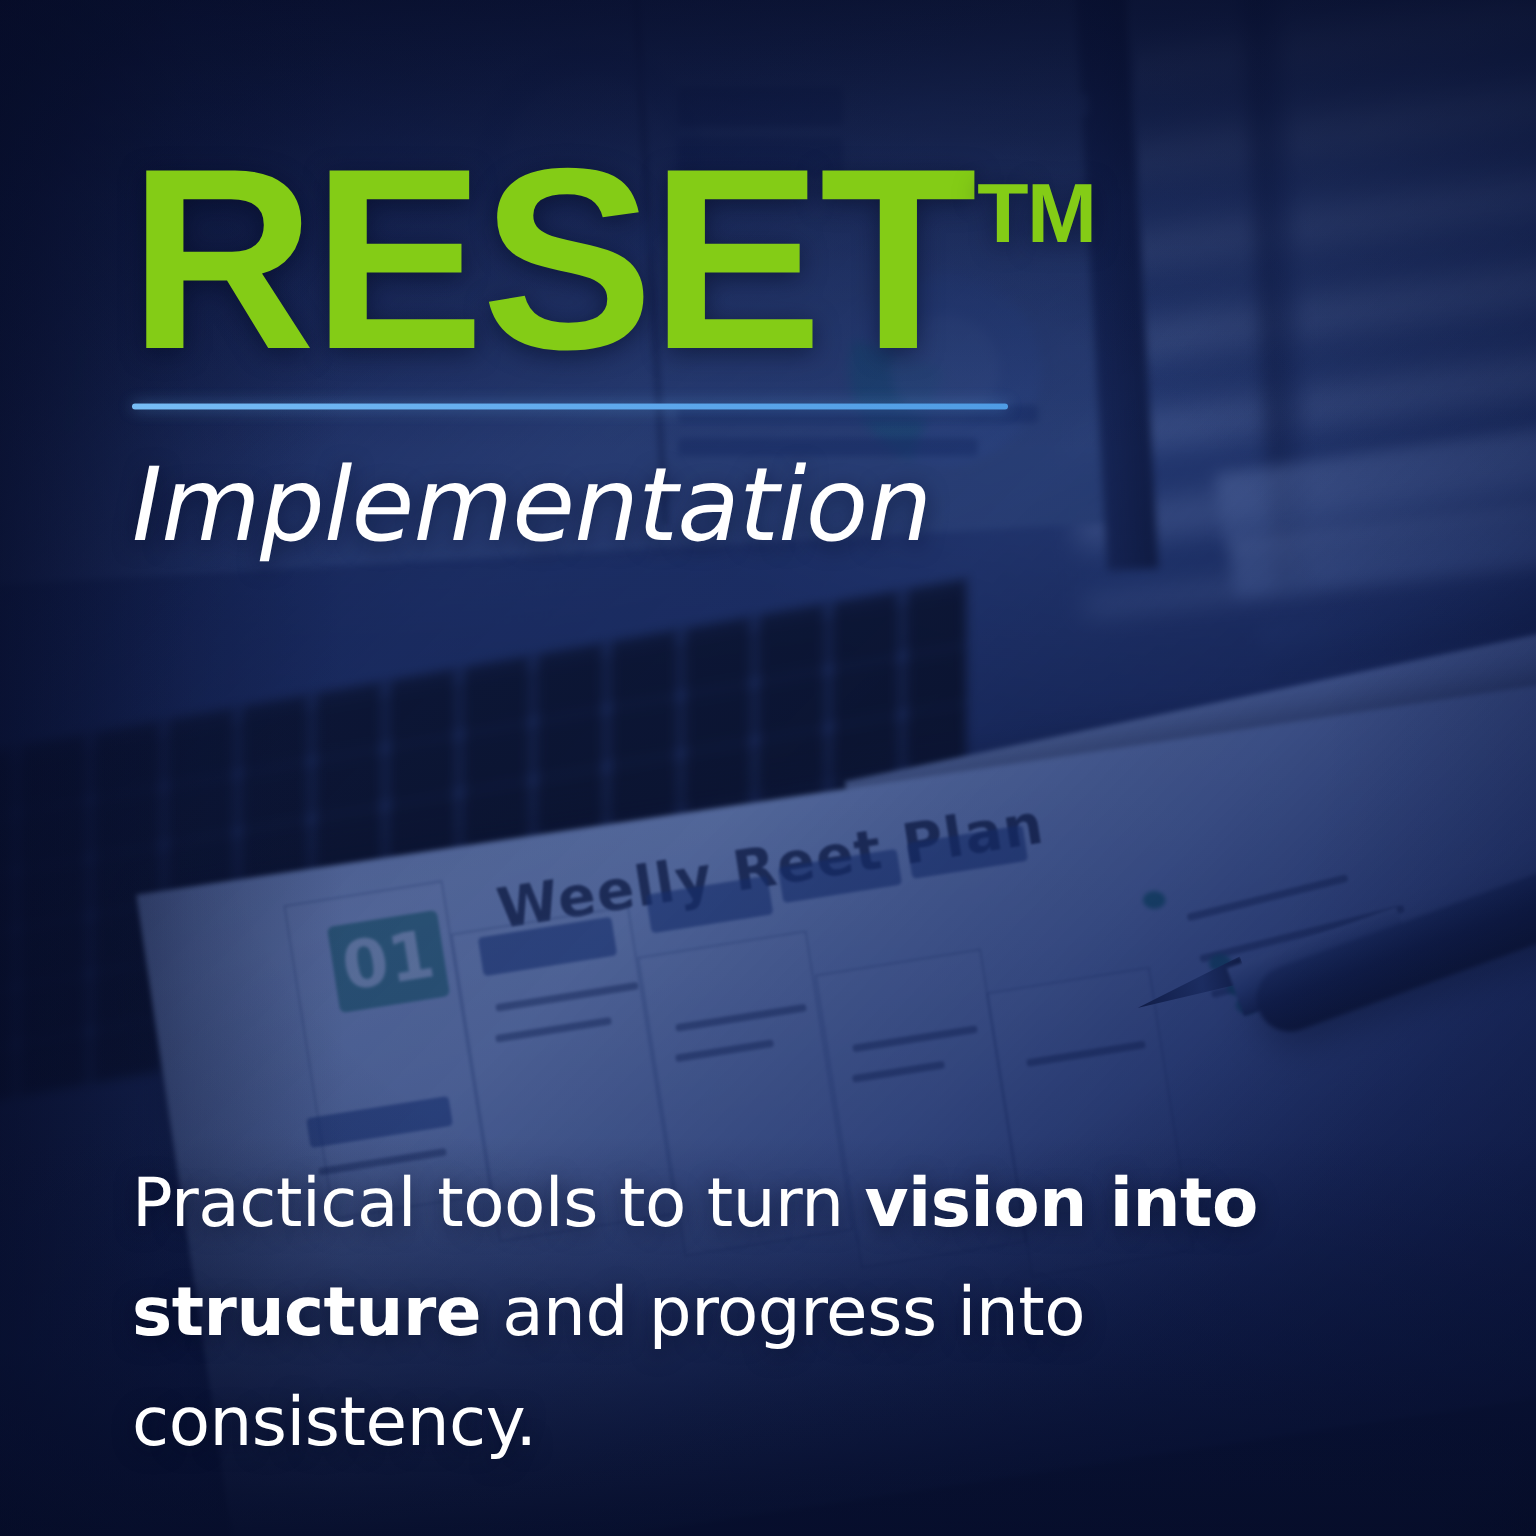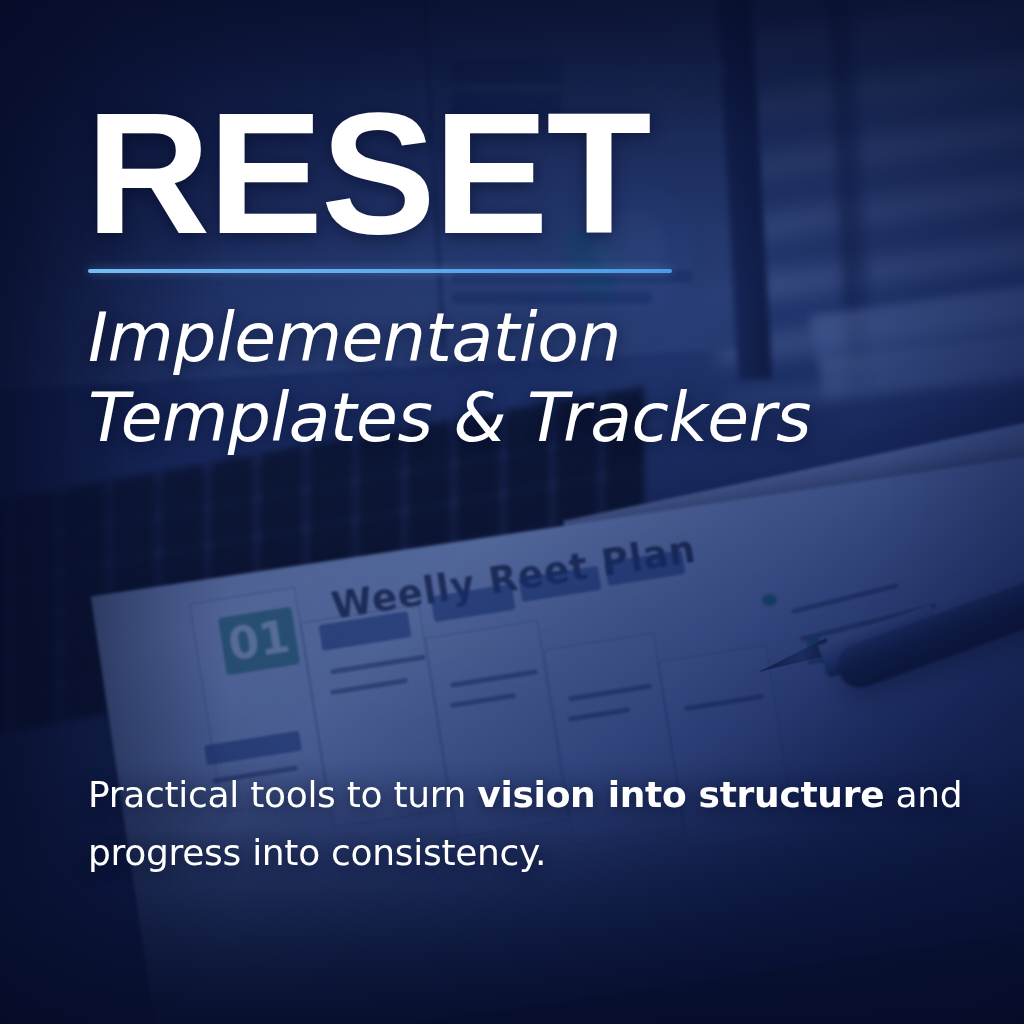--- a/index.html
+++ b/index.html
@@ -305,21 +305,21 @@
   .content {
     position: absolute;
     inset: 0;
   }
   .wordmark {
     position: absolute;
     left: 86px;
     top: 100px;
     display: flex;
     align-items: flex-start;
-    color: #ffffff;
+    color: #84cc16;
     text-shadow: 0 3px 16px rgba(4,10,34,0.55);
   }
   .wordmark-text {
     font-family: "Liberation Sans", sans-serif;
     font-size: 172px;
     font-weight: 700;
     line-height: 0.86;
     letter-spacing: -2px;
   }
   .wordmark-tm {
@@ -355,21 +355,21 @@
     font-style: italic;
   }
   .tagline {
     position: absolute;
     left: 88px;
     top: 766px;
     width: 900px;
     color: #ffffff;
     font-family: "DejaVu Sans", sans-serif;
     font-weight: 400;
-    font-size: 36px;
+    font-size: 45px;
     line-height: 1.62;
     letter-spacing: -0.3px;
     text-shadow: 0 3px 14px rgba(4,10,34,0.6);
   }
   .tagline b { font-weight: 700; }
 </style>
 </head>
 <body>
 
 <div id="canvas">
@@ -453,27 +453,27 @@
   <div class="tint"></div>
   <div class="tint2"></div>
   <div class="topshade"></div>
   <div class="leftshade"></div>
   <div class="vignette"></div>
 
   <div class="content">
 
     <div class="wordmark">
       <span class="wordmark-text">RESET</span>
+      <span class="wordmark-tm">TM</span>
     </div>
 
     <div class="rule"></div>
 
     <div class="subtitle">
       <div>Implementation</div>
-      <div>Templates &amp; Trackers</div>
     </div>
 
     <div class="tagline">
       <span>Practical tools to turn </span><b>vision into structure</b><span> and progress into consistency.</span>
     </div>
 
   </div>
 </div>
 
 </body></html>

